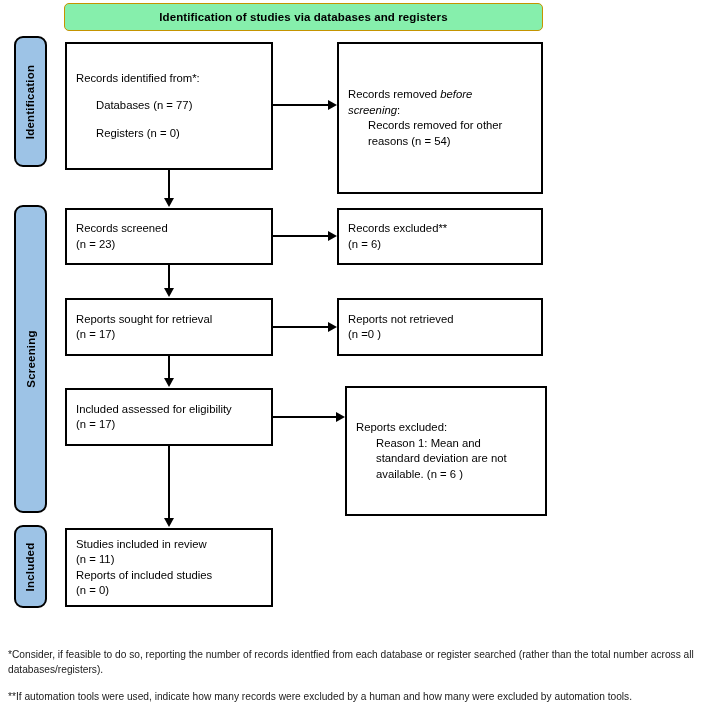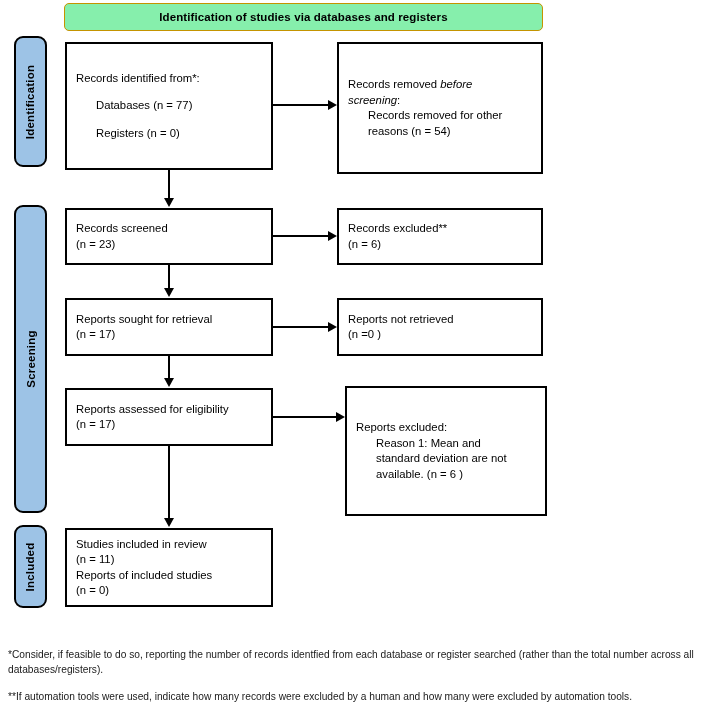--- a/index.html
+++ b/index.html
@@ -92,21 +92,21 @@
   .line em, .ital { font-style: italic; }
 
   
   #box-identified    { left: 65px;  top: 42px;  width: 208px; height: 128px; gap: 12px; }
   #box-screened      { left: 65px;  top: 208px; width: 208px; height: 57px;  }
   #box-sought        { left: 65px;  top: 298px; width: 208px; height: 58px;  }
   #box-assessed      { left: 65px;  top: 388px; width: 208px; height: 58px;  }
   #box-included      { left: 65px;  top: 528px; width: 208px; height: 79px;  }
 
   
-  #box-removed       { left: 337px; top: 42px;  width: 206px; height: 132px; }
+  #box-removed       { left: 337px; top: 42px;  width: 206px; height: 152px; }
   #box-excluded-rec  { left: 337px; top: 208px; width: 206px; height: 57px;  }
   #box-not-retrieved { left: 337px; top: 298px; width: 206px; height: 58px;  }
   #box-excluded-rep  { left: 345px; top: 386px; width: 202px; height: 130px; }
 
   
   .conn {
     position: absolute;
     background: #000000;
   }
   .conn.v { width: 2px; }
@@ -210,21 +210,21 @@
     <div class="line">Reports sought for retrieval</div>
     <div class="line">(n = 17)</div>
   </div>
 
   <div class="flow-box" id="box-not-retrieved">
     <div class="line">Reports not retrieved</div>
     <div class="line">(n =0 )</div>
   </div>
 
   <div class="flow-box" id="box-assessed">
-    <div class="line">Reports assessed for eligibility</div>
+    <div class="line">Included assessed for eligibility</div>
     <div class="line">(n = 17)</div>
   </div>
 
   <div class="flow-box" id="box-excluded-rep">
     <div class="line">Reports excluded:</div>
     <div class="line indent">Reason 1: Mean and</div>
     <div class="line indent">standard deviation are not</div>
     <div class="line indent">available. (n = 6 )</div>
   </div>
 

